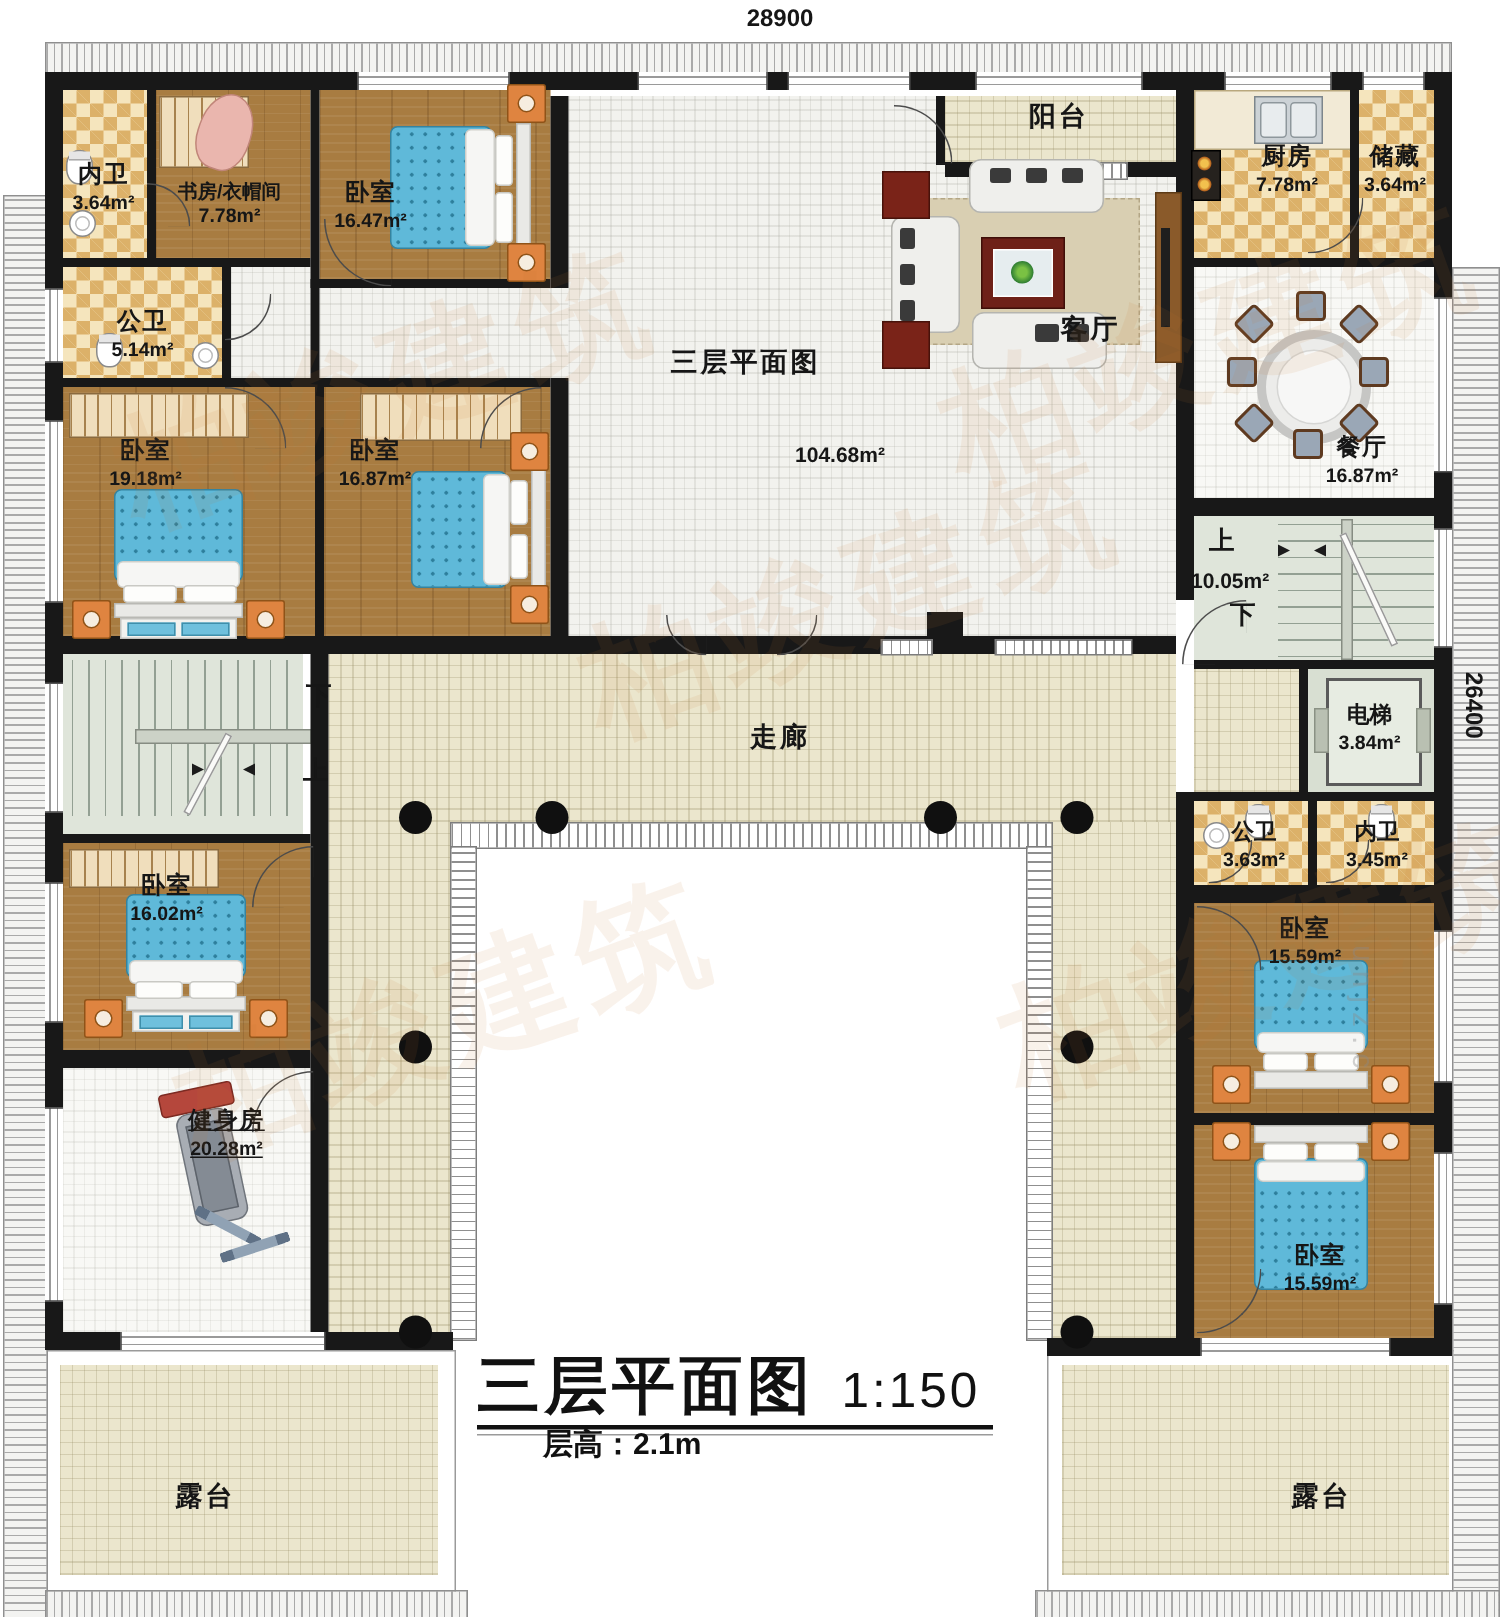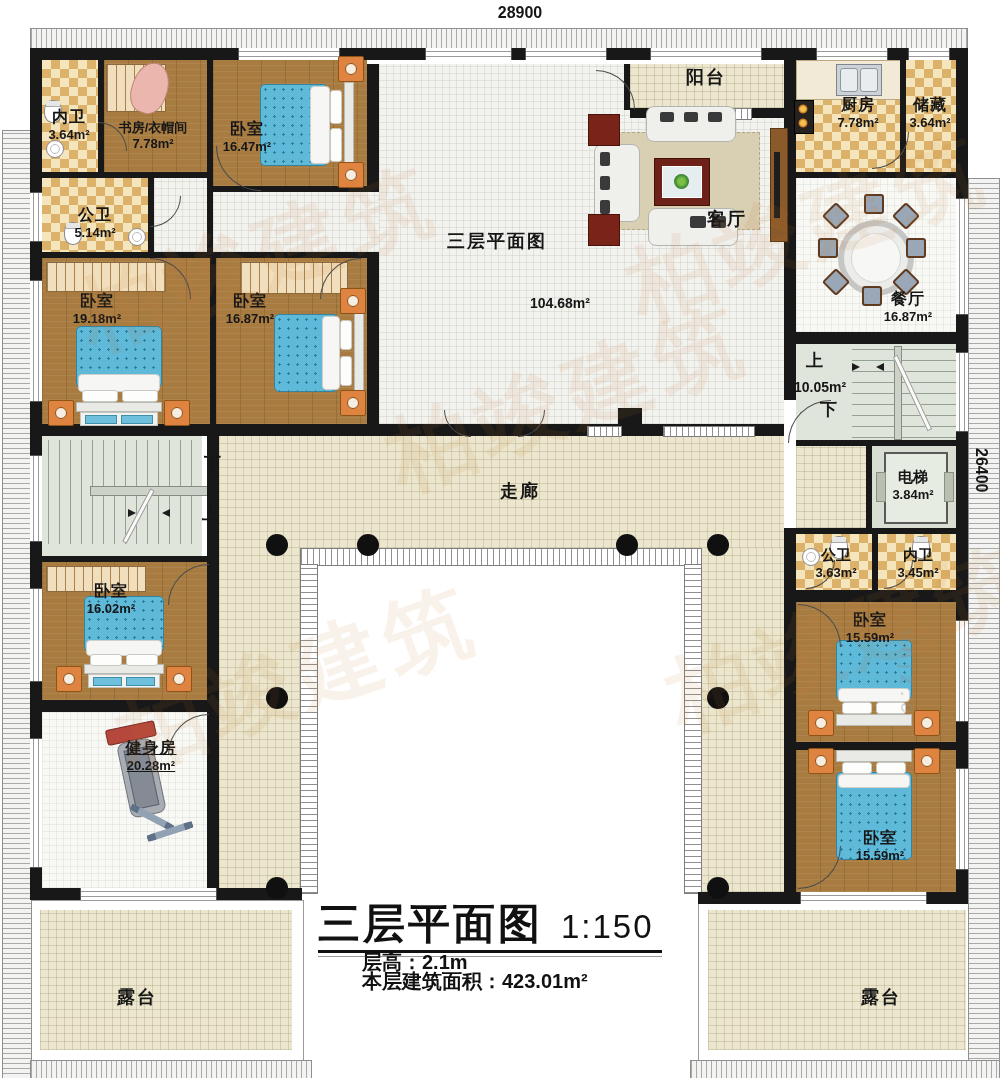--- a/index.html
+++ b/index.html
@@ -475,24 +475,20 @@
 
   <div class="dim" style="left:480px;top:4px;width:80px;text-align:center;">28900</div>
   <div class="dim-v" style="left:972px;top:448px;">26400</div>
 
   <div class="titlerow">
     <span class="titlemain">三层平面图</span>
     <span class="titlescale">1:150</span>
   </div>
   <div class="uline1"></div>
   <div class="uline2"></div>
-  <div class="inforow" style="left:362px;top:968px;">
-    <span>本层建筑面积：</span>
-    <span>423.01m²</span>
-  </div>
   <div class="inforow" style="left:362px;top:949px;">
     <span>层高：</span>
     <span>2.1m</span>
   </div>
 
   <div class="wm" style="left:70px;top:200px;">柏竣建筑</div>
   <div class="wm" style="left:380px;top:340px;">柏竣建筑</div>
   <div class="wm" style="left:620px;top:170px;">柏竣建筑</div>
   <div class="wm" style="left:110px;top:620px;">柏竣建筑</div>
   <div class="wm" style="left:660px;top:580px;">柏竣建筑</div>

